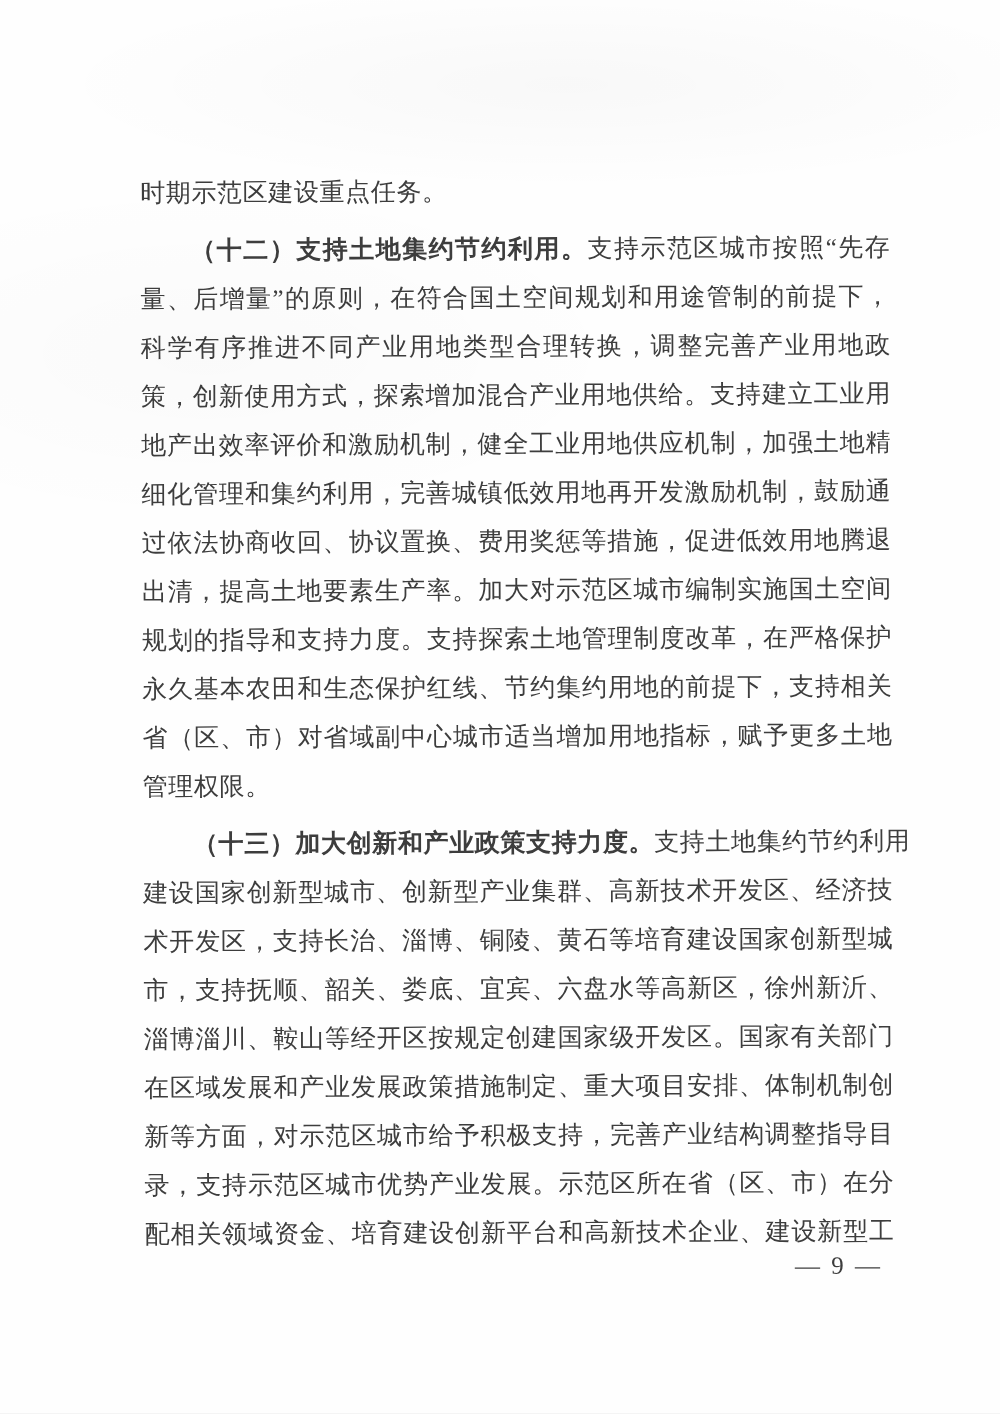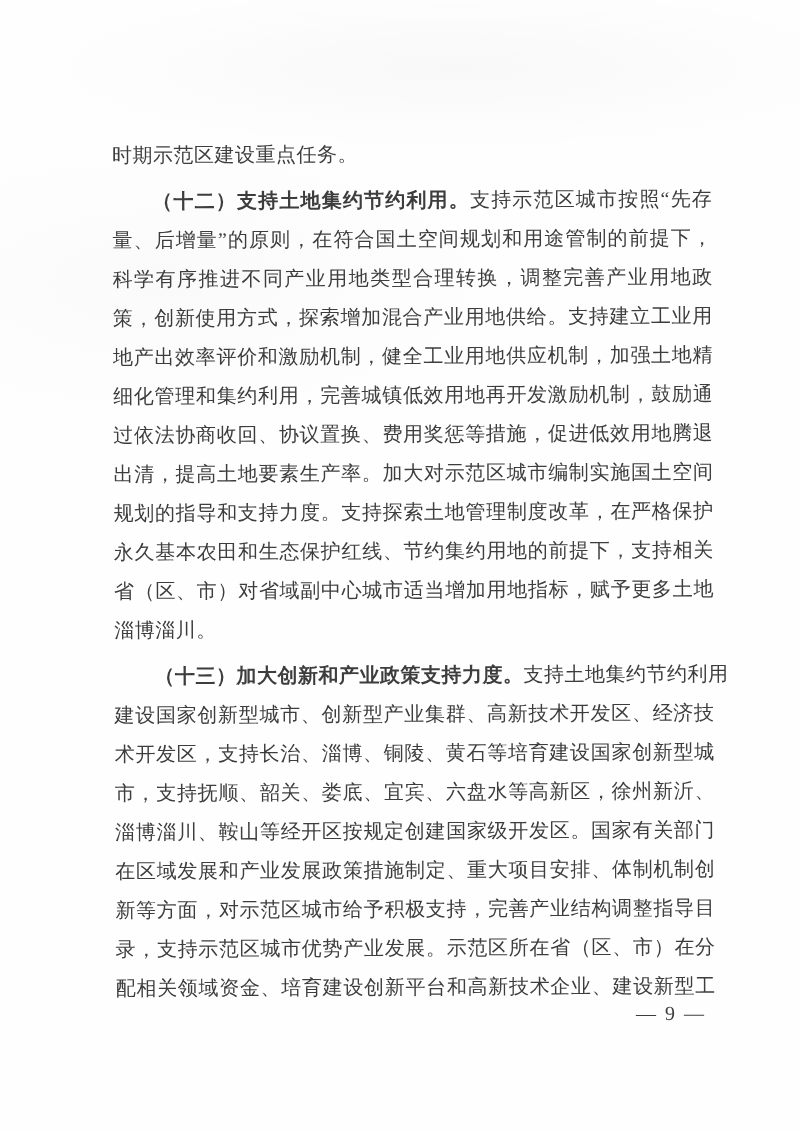--- a/index.html
+++ b/index.html
@@ -76,21 +76,21 @@
       <div class="line"><span>量、后增量”的原则，在符合国土空间规划和用途管制的前提下，</span></div>
       <div class="line"><span>科学有序推进不同产业用地类型合理转换，调整完善产业用地政</span></div>
       <div class="line"><span>策，创新使用方式，探索增加混合产业用地供给。支持建立工业用</span></div>
       <div class="line"><span>地产出效率评价和激励机制，健全工业用地供应机制，加强土地精</span></div>
       <div class="line"><span>细化管理和集约利用，完善城镇低效用地再开发激励机制，鼓励通</span></div>
       <div class="line"><span>过依法协商收回、协议置换、费用奖惩等措施，促进低效用地腾退</span></div>
       <div class="line"><span>出清，提高土地要素生产率。加大对示范区城市编制实施国土空间</span></div>
       <div class="line"><span>规划的指导和支持力度。支持探索土地管理制度改革，在严格保护</span></div>
       <div class="line"><span>永久基本农田和生态保护红线、节约集约用地的前提下，支持相关</span></div>
       <div class="line"><span>省（区、市）对省域副中心城市适当增加用地指标，赋予更多土地</span></div>
-      <div class="line nojust"><span>淄博淄川。</span></div>
+      <div class="line nojust"><span>管理权限。</span></div>
       <div class="line indent"><span class="bold">（十三）加大创新和产业政策支持力度。</span><span>支持土地集约节约利用</span></div>
       <div class="line"><span>建设国家创新型城市、创新型产业集群、高新技术开发区、经济技</span></div>
       <div class="line"><span>术开发区，支持长治、淄博、铜陵、黄石等培育建设国家创新型城</span></div>
       <div class="line"><span>市，支持抚顺、韶关、娄底、宜宾、六盘水等高新区，徐州新沂、</span></div>
       <div class="line"><span>淄博淄川、鞍山等经开区按规定创建国家级开发区。国家有关部门</span></div>
       <div class="line"><span>在区域发展和产业发展政策措施制定、重大项目安排、体制机制创</span></div>
       <div class="line"><span>新等方面，对示范区城市给予积极支持，完善产业结构调整指导目</span></div>
       <div class="line"><span>录，支持示范区城市优势产业发展。示范区所在省（区、市）在分</span></div>
       <div class="line"><span>配相关领域资金、培育建设创新平台和高新技术企业、建设新型工</span></div>
     </div>

